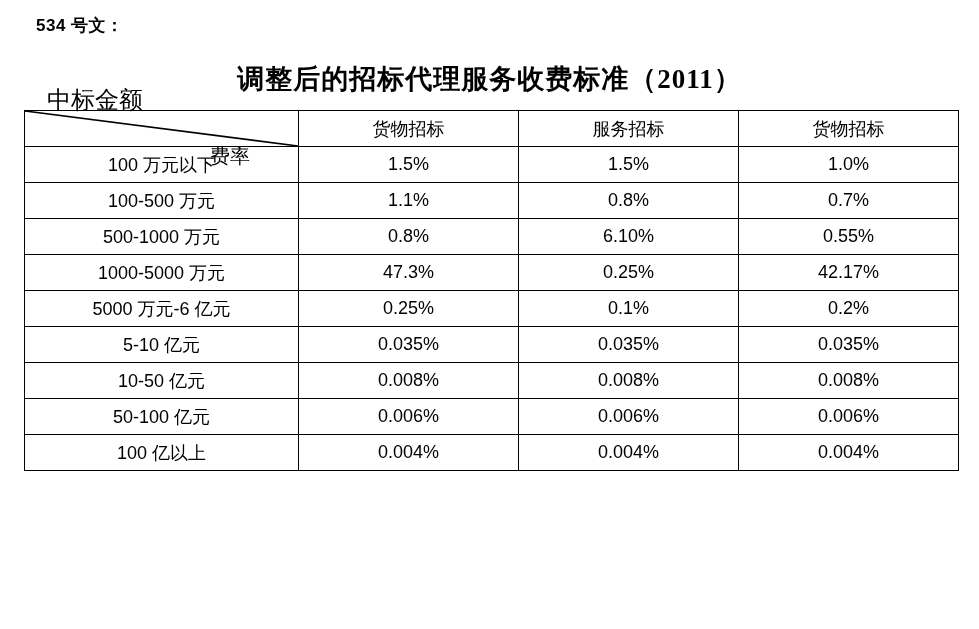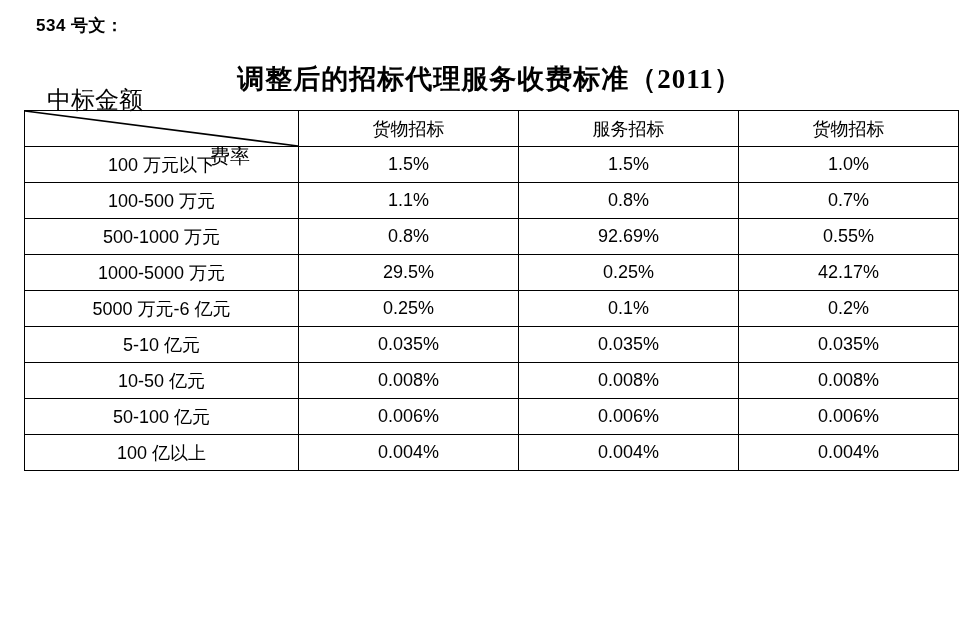--- a/index.html
+++ b/index.html
@@ -141,26 +141,26 @@
         </tr>
         <tr>
           <td class="amount-cell col-amount">100-500 万元</td>
           <td class="rate-cell col-rate">1.1%</td>
           <td class="rate-cell col-rate">0.8%</td>
           <td class="rate-cell col-rate">0.7%</td>
         </tr>
         <tr>
           <td class="amount-cell col-amount">500-1000 万元</td>
           <td class="rate-cell col-rate">0.8%</td>
-          <td class="rate-cell col-rate">92.69%</td>
+          <td class="rate-cell col-rate">6.10%</td>
           <td class="rate-cell col-rate">0.55%</td>
         </tr>
         <tr>
           <td class="amount-cell col-amount">1000-5000 万元</td>
-          <td class="rate-cell col-rate">29.5%</td>
+          <td class="rate-cell col-rate">47.3%</td>
           <td class="rate-cell col-rate">0.25%</td>
           <td class="rate-cell col-rate">42.17%</td>
         </tr>
         <tr>
           <td class="amount-cell col-amount">5000 万元-6 亿元</td>
           <td class="rate-cell col-rate">0.25%</td>
           <td class="rate-cell col-rate">0.1%</td>
           <td class="rate-cell col-rate">0.2%</td>
         </tr>
         <tr>

